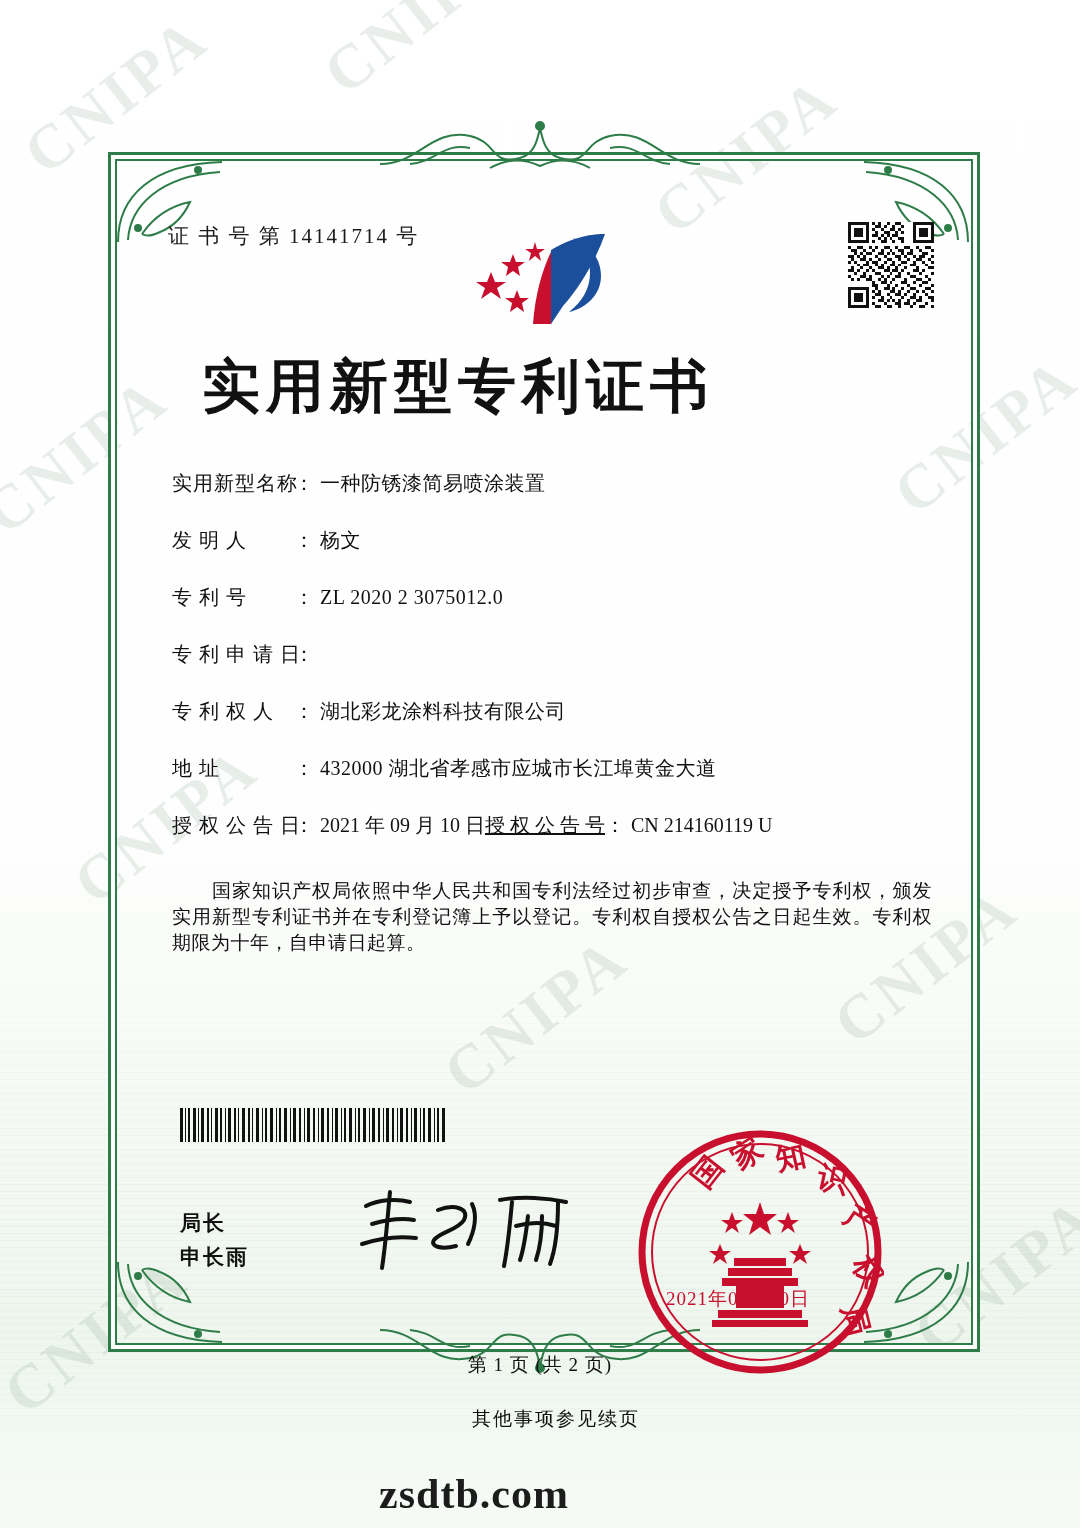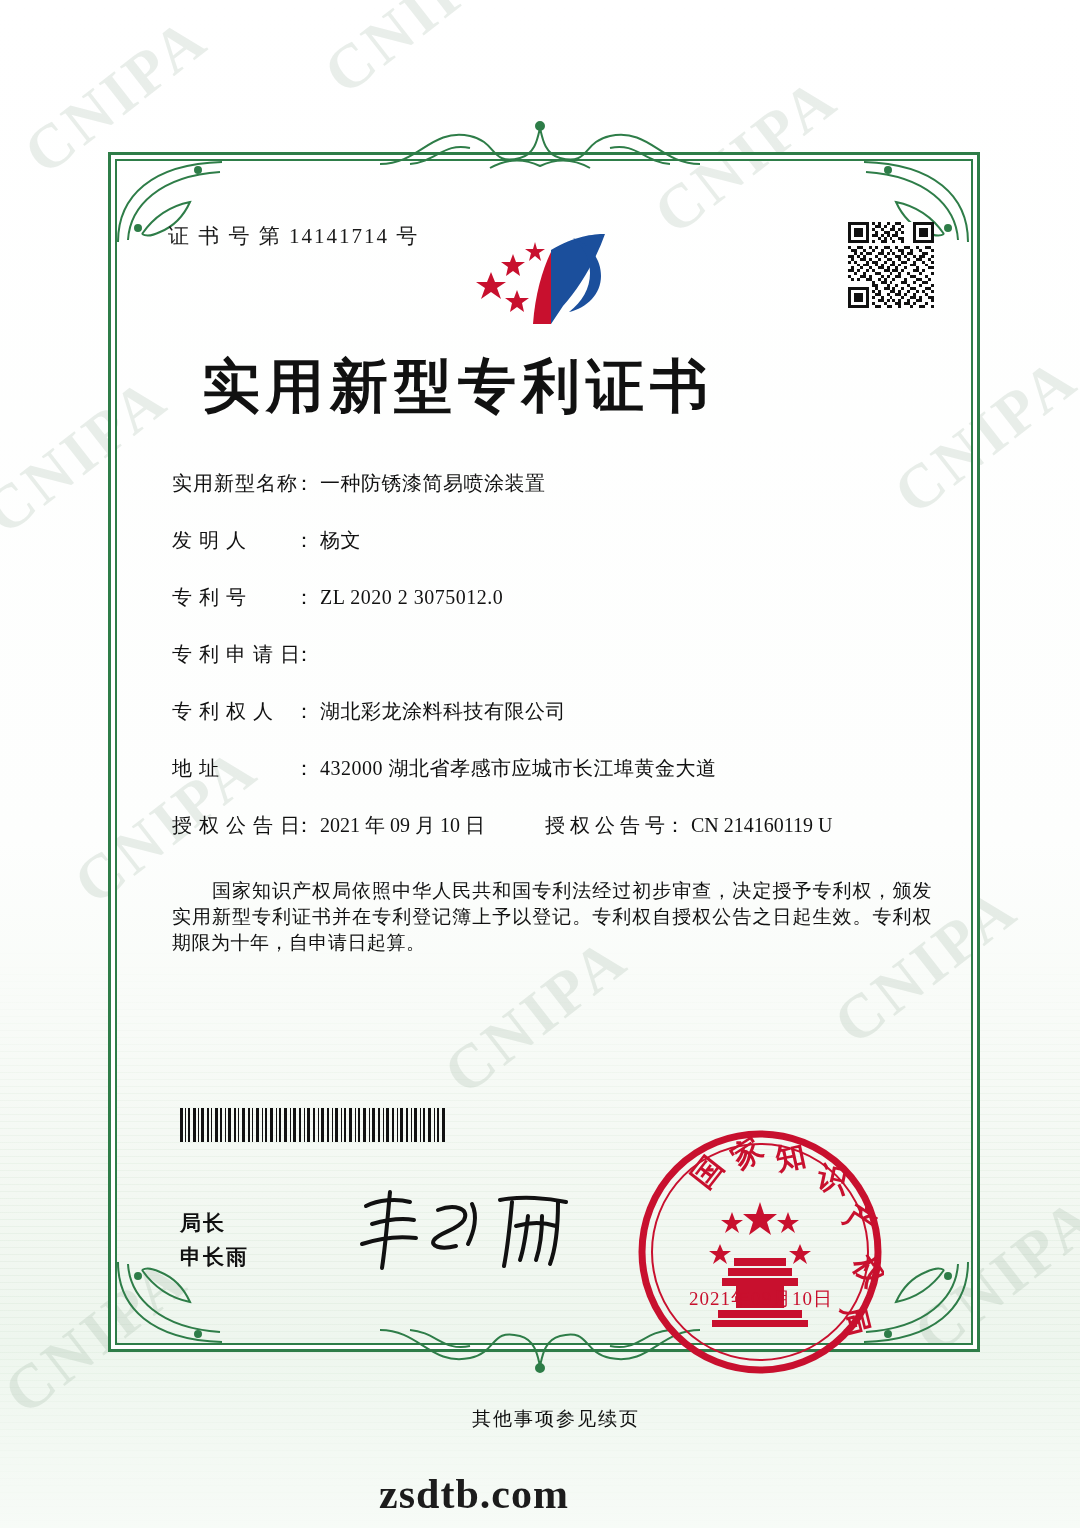--- a/index.html
+++ b/index.html
@@ -136,22 +136,22 @@
   .field-value {
     flex: 1 1 auto;
     letter-spacing: 0.5px;
   }
   .inline-pair {
     display: flex;
     align-items: baseline;
     width: 100%;
   }
   .inline-pair .second-label {
-    margin-left: 60px;
     white-space: nowrap;
+    text-decoration: underline;
   }
 
   
   #paragraphs {
     position: absolute;
     left: 172px; top: 878px;
     width: 760px;
     font-size: 19px;
     line-height: 26px;
     color: #111;
@@ -190,21 +190,21 @@
   
   #official-seal {
     position: absolute;
     left: 636px; top: 1128px;
     width: 248px; height: 248px;
   }
   #seal-date {
     position: absolute;
     left: 666px; top: 1286px;
     width: 190px;
-    text-align: center;
+    text-align: left;
     color: #c8102e;
     font-size: 19px;
     letter-spacing: 1px;
     font-family: "Liberation Serif", serif;
   }
 
   
   #page-number {
     position: absolute;
     left: 0; top: 1352px;
@@ -708,16 +708,17 @@
       <rect x="98" y="130" width="52" height="8"></rect>
       <rect x="100" y="158" width="48" height="22"></rect>
       <rect x="82" y="182" width="84" height="8"></rect>
       <rect x="76" y="192" width="96" height="7"></rect>
     </g>
 
     <rect x="30" y="150" width="188" height="26" fill="none"></rect>
   </svg>
   <div id="seal-date">2021年09月10日</div>
 
+  <div id="page-number">第 1 页 (共 2 页)</div>
   <div id="continued-note">其他事项参见续页</div>
   <div id="site-watermark">zsdtb.com</div>
 
 </div>
 
 </body></html>

